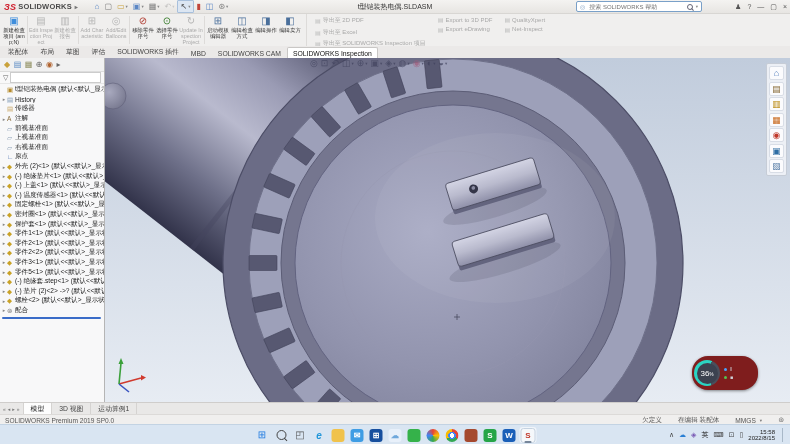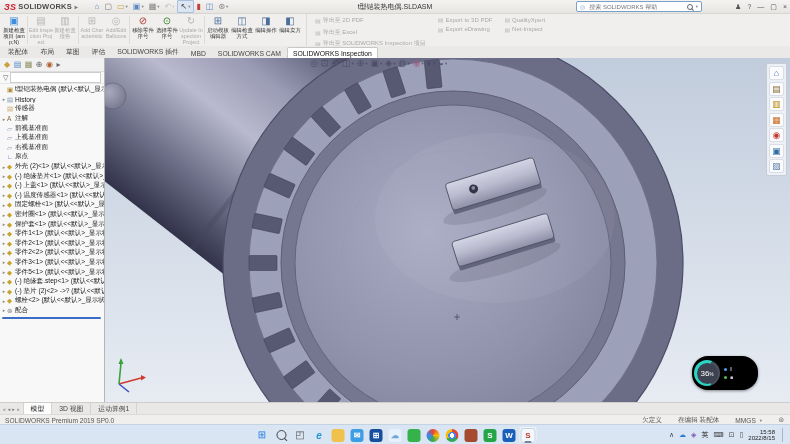--- a/index.html
+++ b/index.html
@@ -59,21 +59,21 @@
   .rollback{height:2px;background:#3a6cc8;margin:2px 3px 0 2px;border-radius:1px}
 
   
   .viewport{flex:1;position:relative;overflow:hidden}
   .viewport svg{position:absolute;inset:0;display:block}
   .headsup{position:absolute;top:0;left:205px;display:flex;align-items:center;gap:3px;opacity:.7;z-index:5}
   .hicon{font-size:9px;color:#3f415c;display:inline-flex;align-items:center}
   .hcaret{font-size:4.5px;color:#3f415c;margin-left:1px}
   .taskpane{position:absolute;right:3px;top:5px;display:flex;flex-direction:column;gap:1.5px;background:rgba(241,243,247,.9);border:1px solid #c6ccd6;padding:2px;border-radius:2px;z-index:5}
   .tpicon{width:13px;height:12px;font-size:9px;text-align:center;line-height:12px;background:#fbfbfd;border:1px solid #d8dde6;border-radius:2px}
-  .recorder{position:absolute;right:32px;bottom:12px;width:62px;height:30px;background:#000000;border-radius:16px;display:flex;align-items:center;padding:2px;box-shadow:0 1px 3px rgba(0,0,0,.45);z-index:6}
+  .recorder{position:absolute;right:32px;bottom:12px;width:62px;height:30px;background:#7f1d1d;border-radius:16px;display:flex;align-items:center;padding:2px;box-shadow:0 1px 3px rgba(0,0,0,.45);z-index:6}
   .rec-circle{width:26px;height:26px;border-radius:50%;background:conic-gradient(from 160deg,#2bd4c3 0 62%,#4a4f5c 62% 100%);display:flex;align-items:center;justify-content:center;flex:none}
   .rec-inner{width:21px;height:21px;border-radius:50%;background:#3c4250;color:#fff;font-size:8px;display:flex;align-items:center;justify-content:center;gap:0}
   .rec-pct{font-size:4.5px;margin-top:3px}
   .rec-btns{display:flex;flex-direction:column;gap:3px;margin-left:4px}
   .rec-btn{display:flex;align-items:center;gap:3px;font-size:5px;color:#cfd3da;line-height:5px}
   .rec-dot{width:3px;height:3px;border-radius:50%;flex:none}
 
   
   .doctabs{position:absolute;top:402px;left:0;right:0;height:12px;background:#e9e8e7;border-top:1px solid #cfcdcb;display:flex;align-items:stretch;z-index:40}
   .dnav{display:flex;align-items:center;gap:2px;padding:0 3px;font-size:5px;color:#777;border-right:1px solid #d5d3d1}

